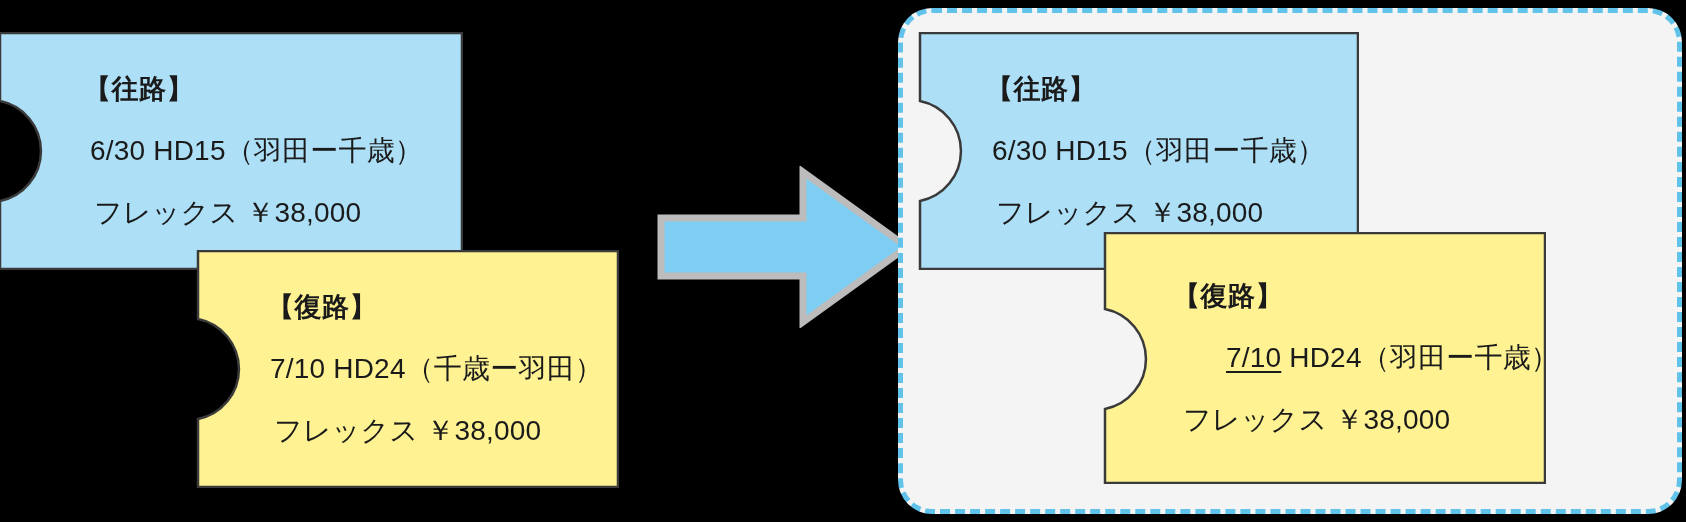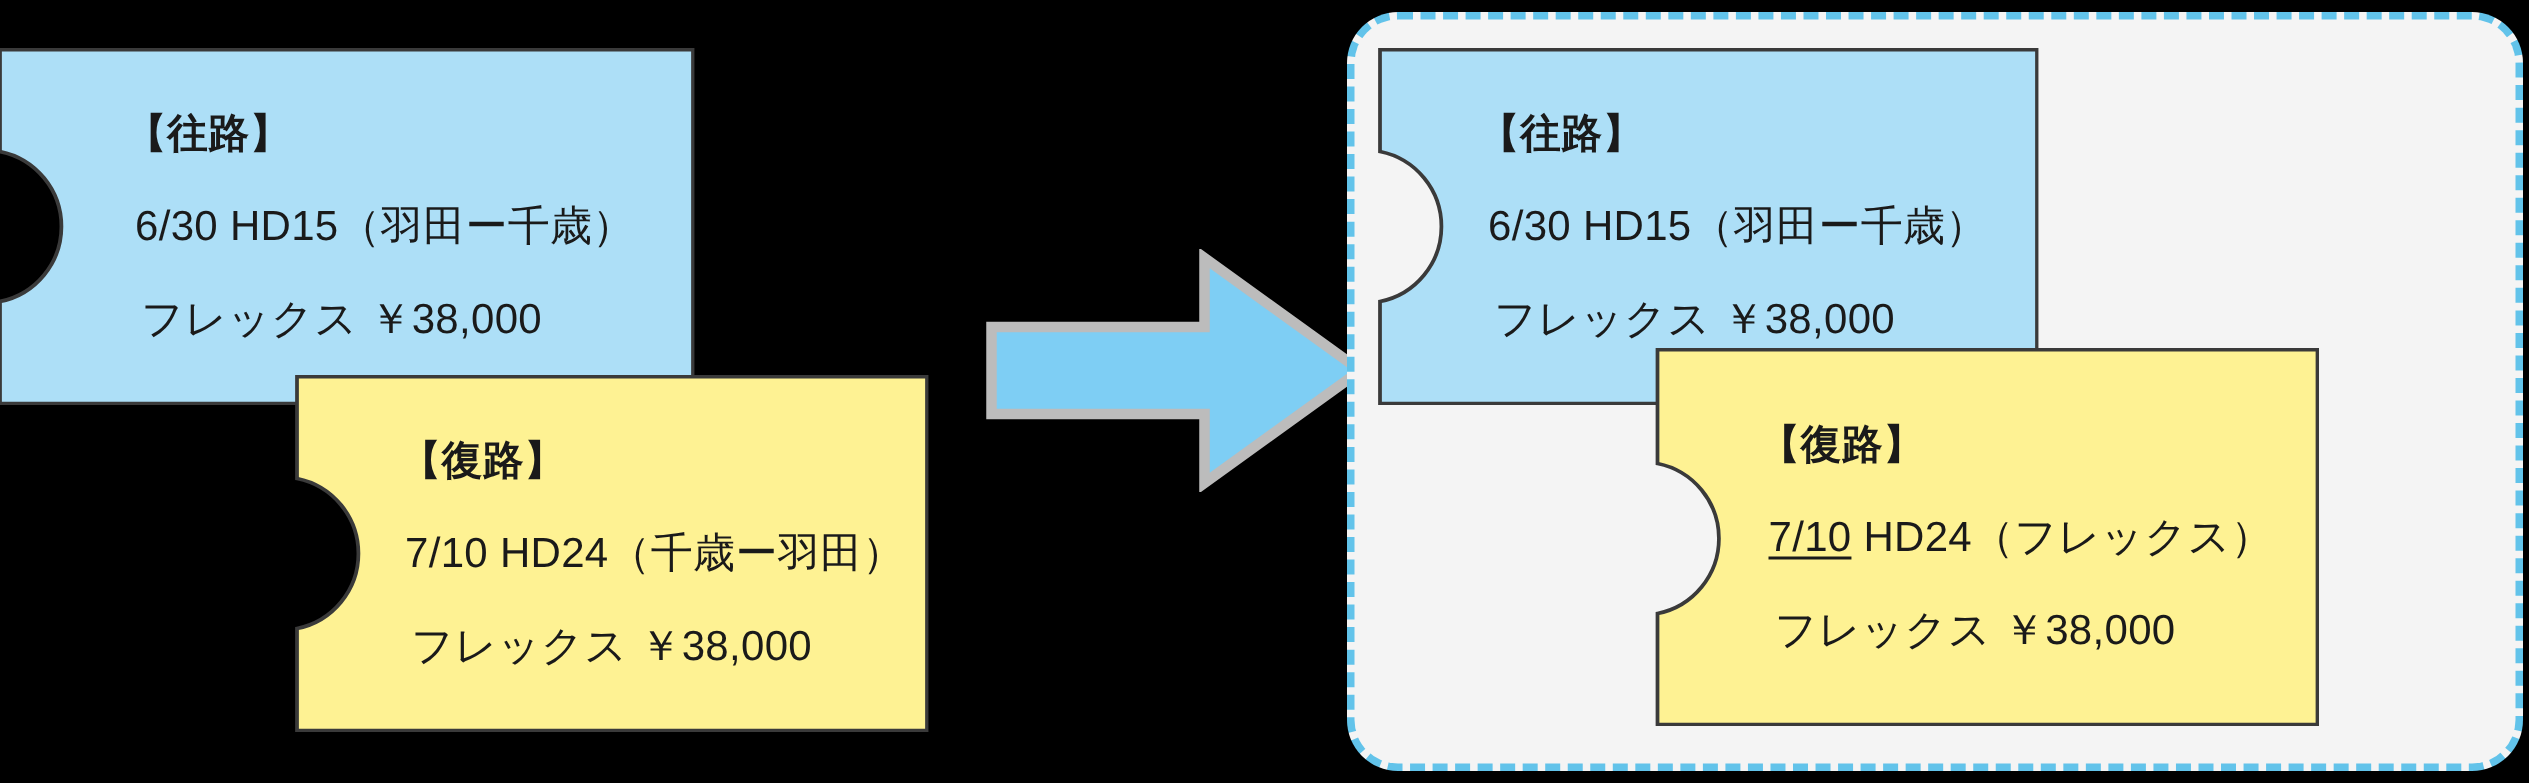--- a/index.html
+++ b/index.html
@@ -9,21 +9,21 @@
 
   
   .ticket{position:absolute;box-sizing:border-box;}
   .ticket svg{position:absolute;left:0;top:0;width:100%;height:100%;display:block;}
 
   .lines{position:absolute;left:0;top:0;width:100%;height:100%;
          display:flex;flex-direction:column;justify-content:center;}
   .line{line-height:1.0;white-space:nowrap;}
   .l-title{font-size:27px;font-weight:700;letter-spacing:.5px;}
   .l-body{font-size:28px;font-weight:400;letter-spacing:.2px;}
-  .underline{text-decoration:underline;text-underline-offset:4px;}
+  .underline{text-decoration:underline;text-underline-offset:4px;margin-left:47px;}
 
   
   .arrow{position:absolute;}
   .arrow svg{display:block;width:100%;height:100%;}
 
   
   .panel{position:absolute;box-sizing:border-box;border-radius:34px;}
 </style>
 </head>
 <body>
@@ -83,21 +83,21 @@
     </div>
 
     <div class="ticket" style="left:1045px;top:232px;width:501px;height:252px;">
       <svg viewBox="0 0 501 252" preserveAspectRatio="none">
         <path d="M 60 1 L 500 1 L 500 251 L 60 251 L 60 177
                  A 51 51 0 0 0 60 77 Z" fill="#fef293" stroke="#3a3a3a" stroke-width="2.5"></path>
       </svg>
       <div class="lines" style="left:72px;top:0;width:429px;height:252px;">
         <div class="line l-title" style="margin:0 0 34px 56px;">【復路】</div>
         <div class="line l-body" style="margin:0 0 34px 62px;">
-          <span class="underline">7/10</span><span>  HD24（フレックス）</span>
+          <span class="underline">7/10</span><span>  HD24（羽田ー千歳）</span>
         </div>
         <div class="line l-body" style="margin:0 0 0 66px;">フレックス  ￥38,000</div>
       </div>
     </div>
 
   </div>
 
 </div>
 
 </body></html>

